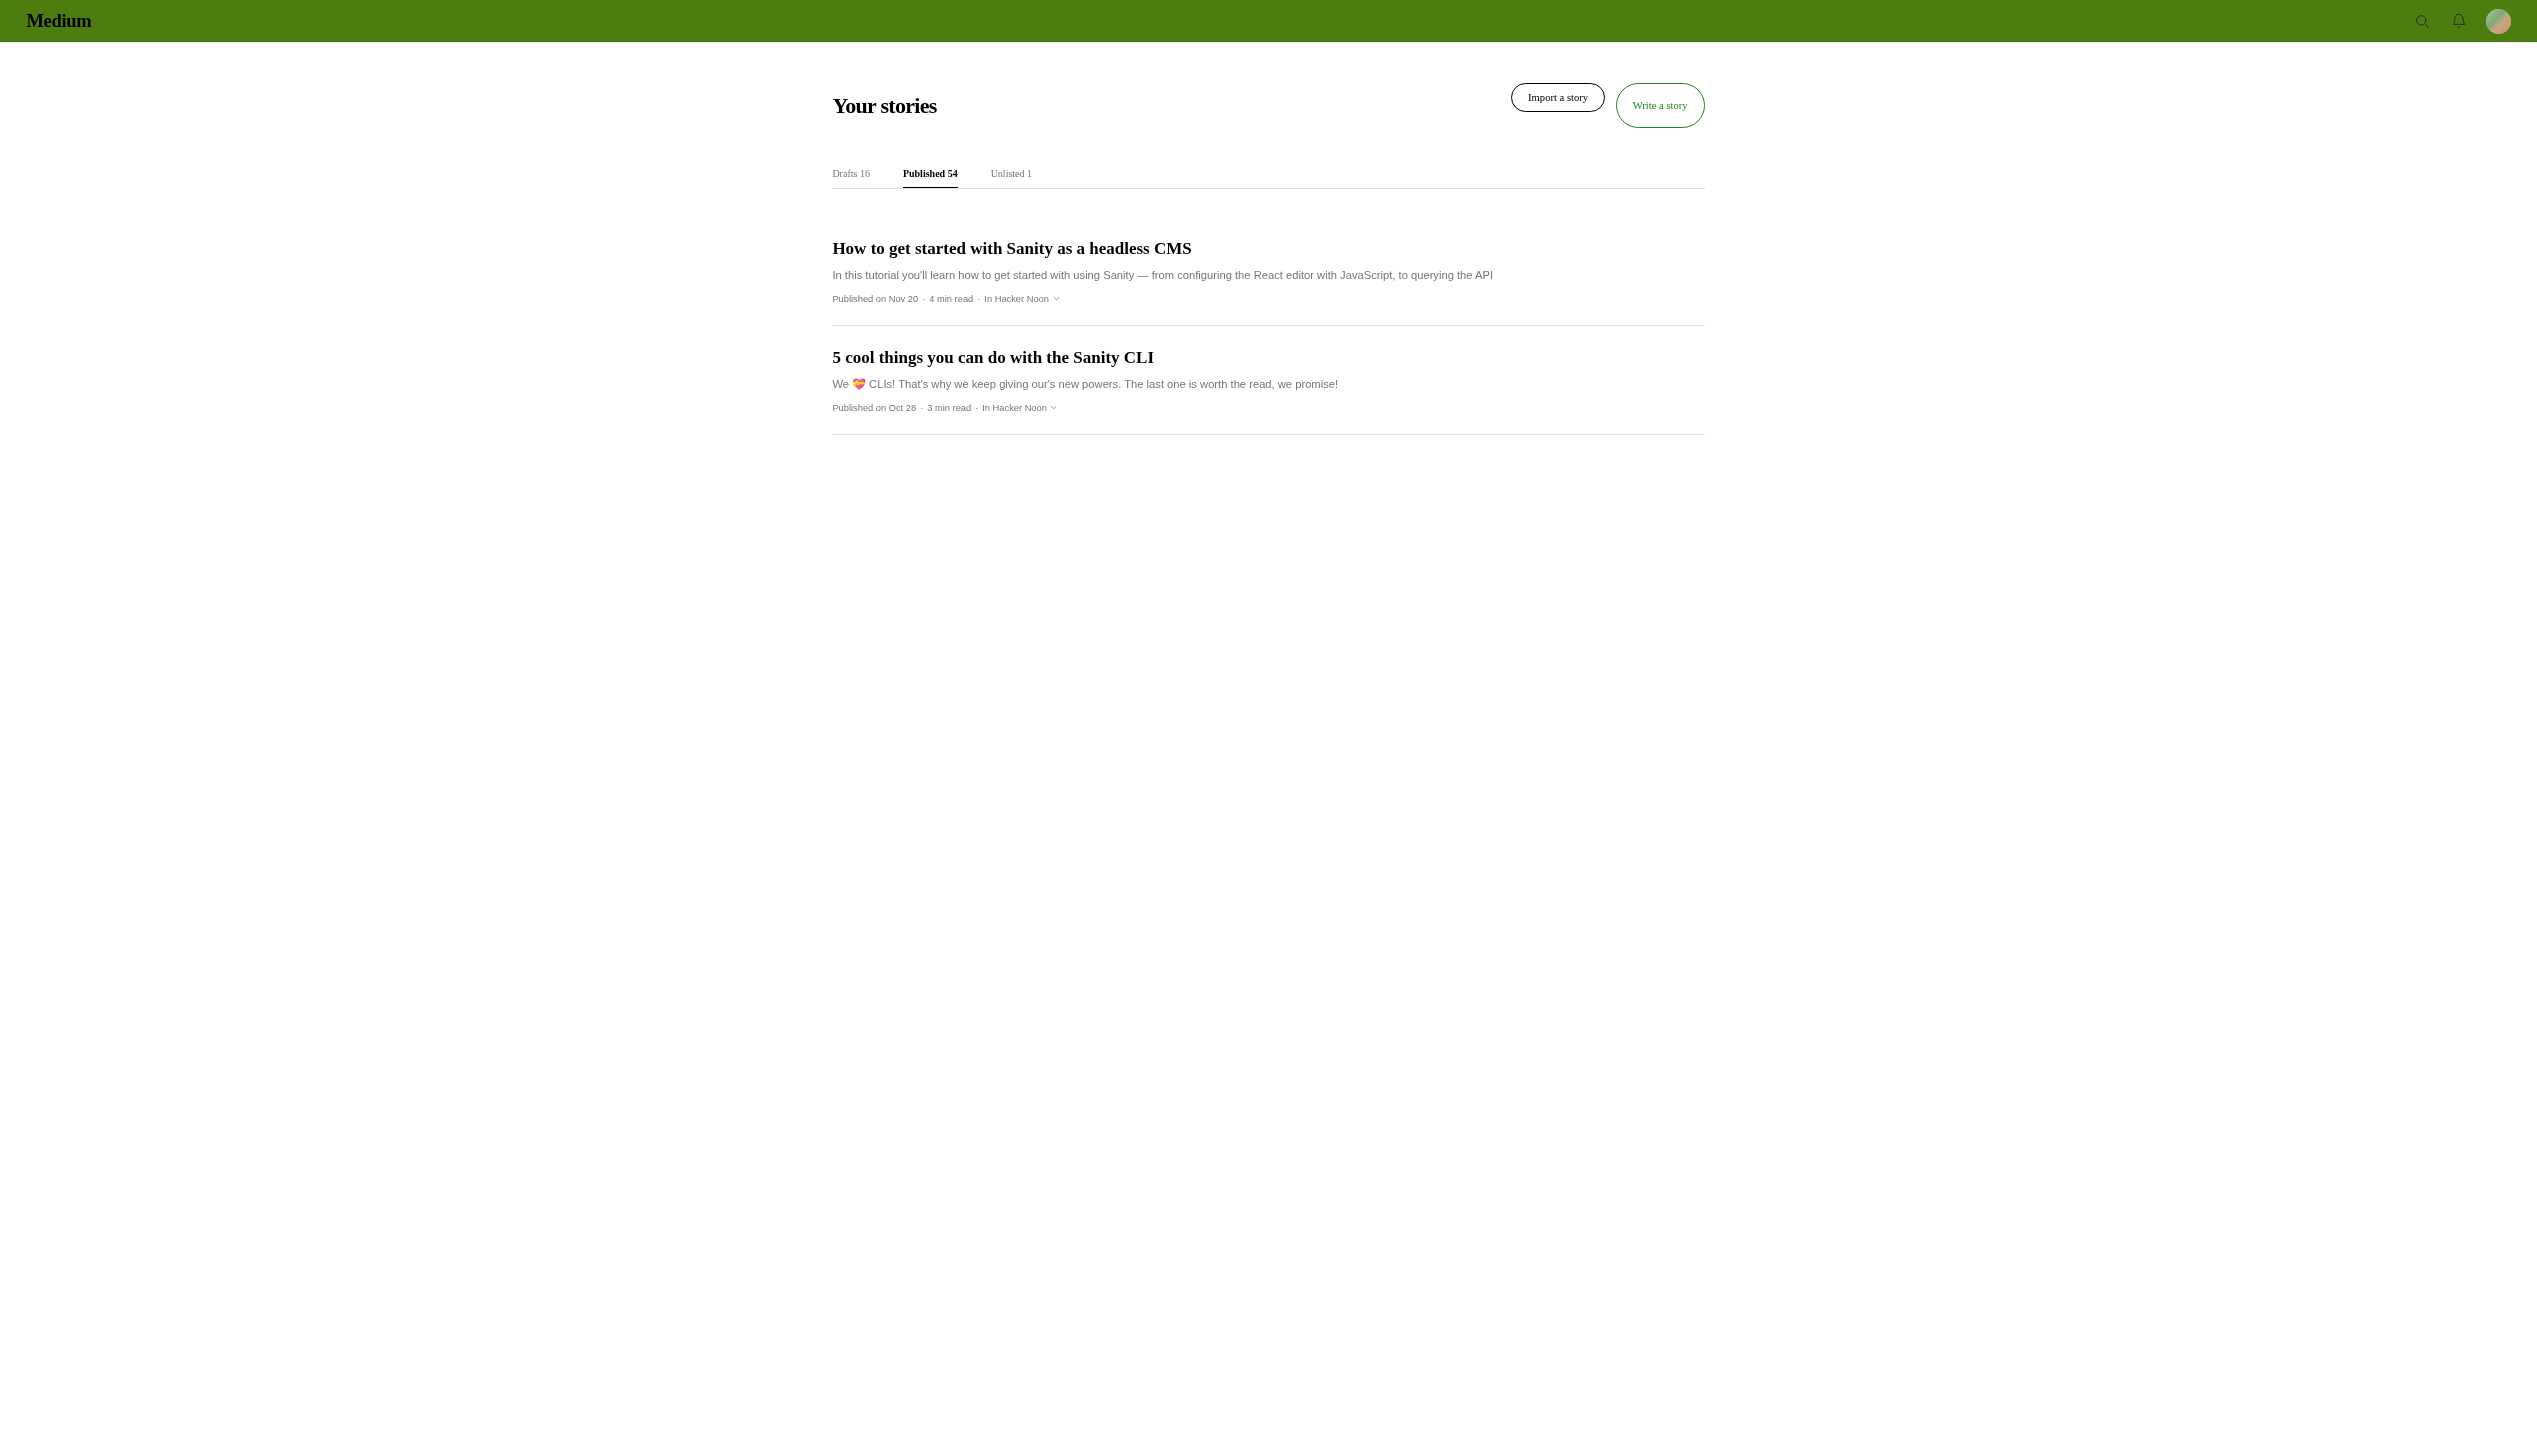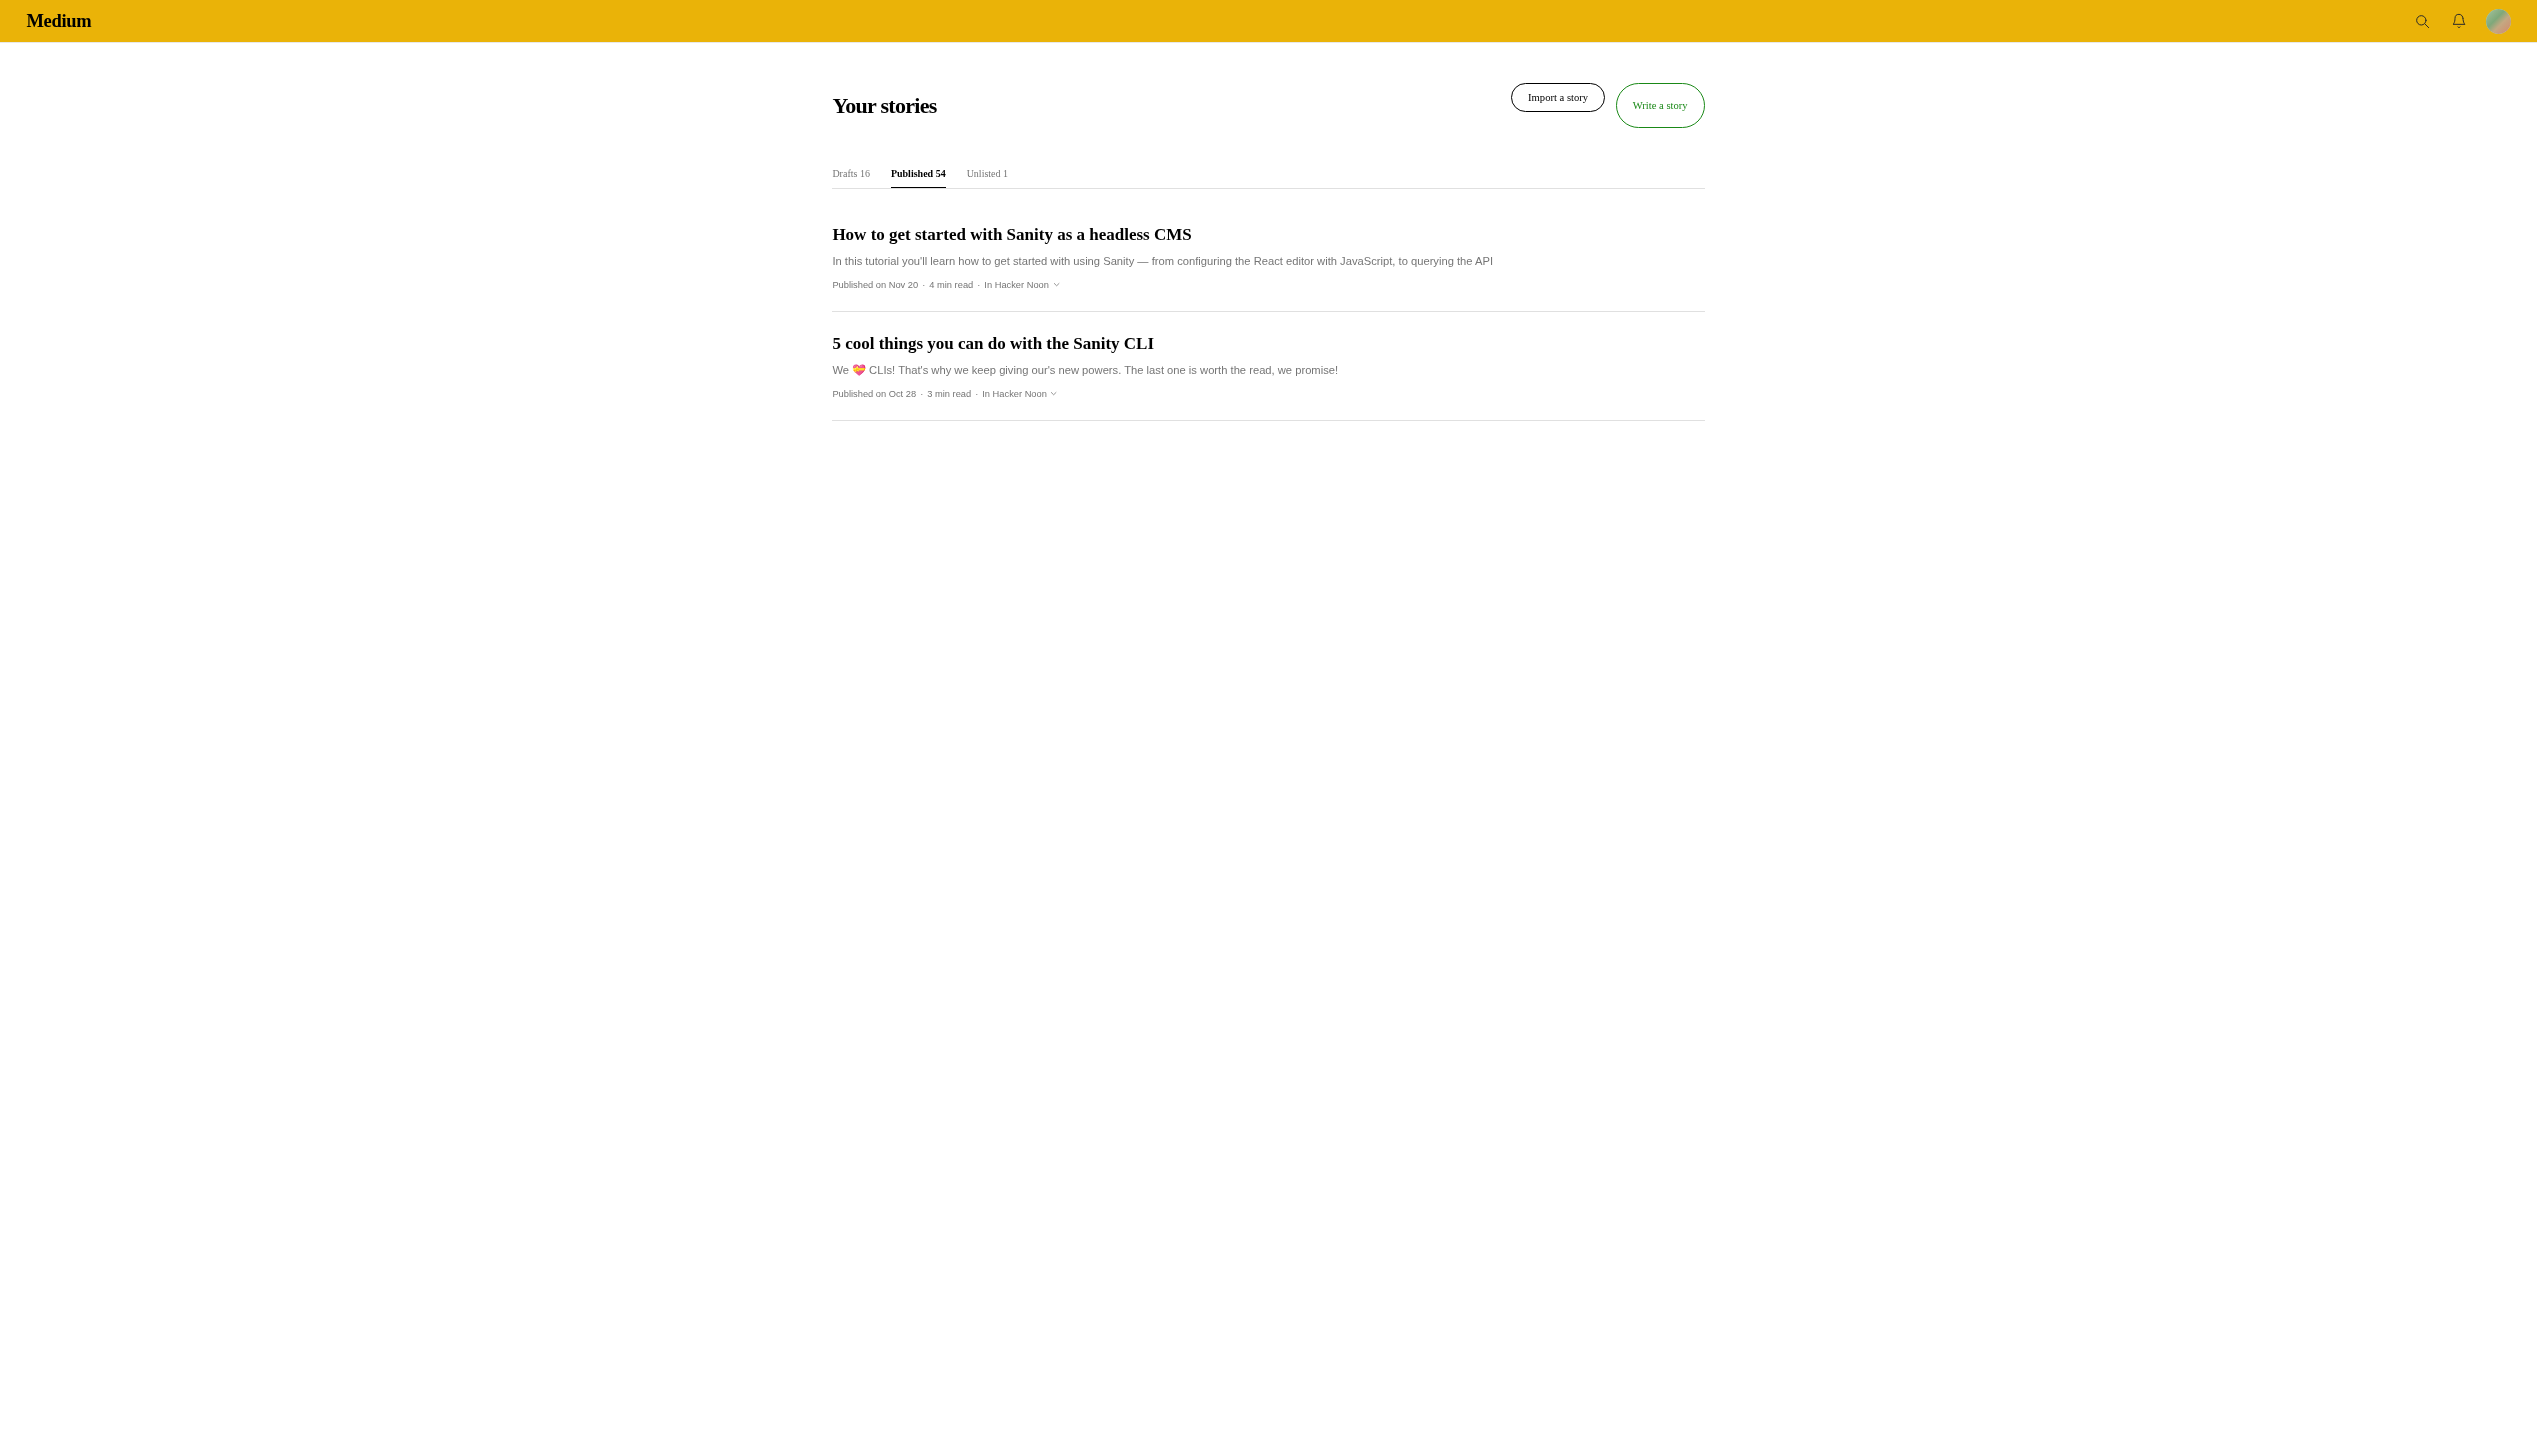--- a/index.html
+++ b/index.html
@@ -18,21 +18,21 @@
     
     .header {
       display: flex;
       align-items: center;
       justify-content: space-between;
       padding: 0 26.4px;
       height: 43px;
       border-bottom: 0.7px solid #e8e8e8;
       position: sticky;
       top: 0;
-      background: #eab308;
+      background: #4d7c0f;
       z-index: 100;
     }
 
     .header-logo {
       font-size: 18.5px;
       font-weight: 700;
       font-family: 'Georgia', serif;
       letter-spacing: -0.3px;
       color: #000;
       text-decoration: none;
@@ -129,23 +129,23 @@
       cursor: pointer;
       border-radius: 66px;
       font-family: 'Georgia', serif;
       white-space: nowrap;
       font-weight: 500;
     }
 
     
     .tabs {
       display: flex;
-      gap: 0;
+      gap: 12px;
       border-bottom: 0.7px solid #e0e0e0;
-      margin-bottom: 14px;
+      margin-bottom: 28px;
     }
 
     .tab-item {
       padding: 8px 0;
       margin-right: 21px;
       font-size: 10px;
       color: #757575;
       cursor: pointer;
       border-bottom: 1.3px solid transparent;
       font-family: 'Georgia', serif;

